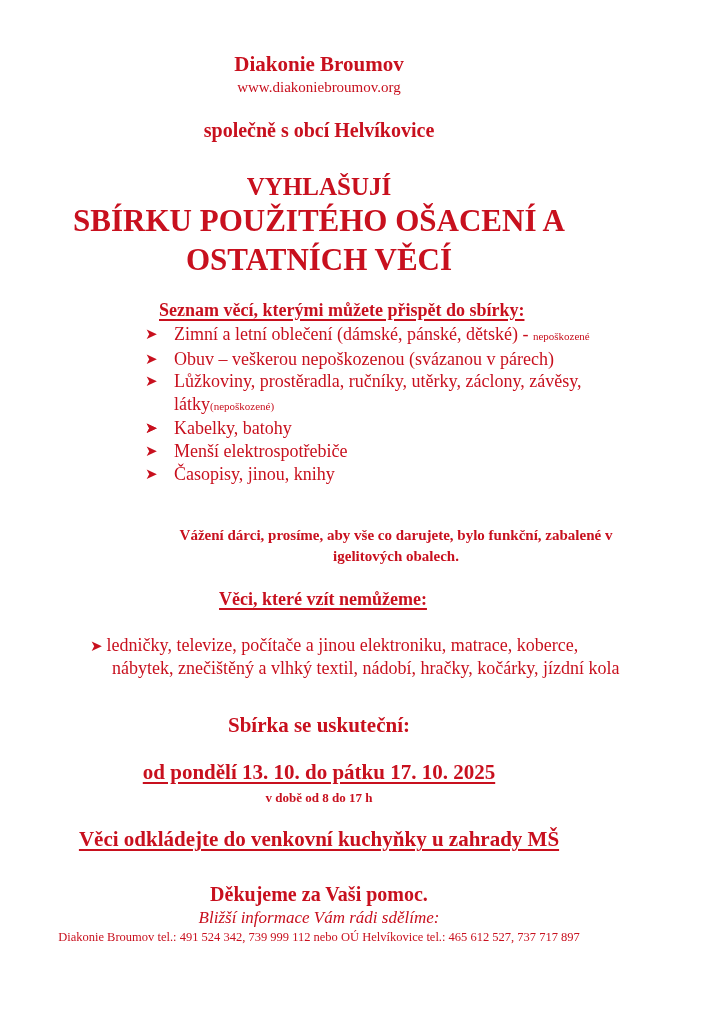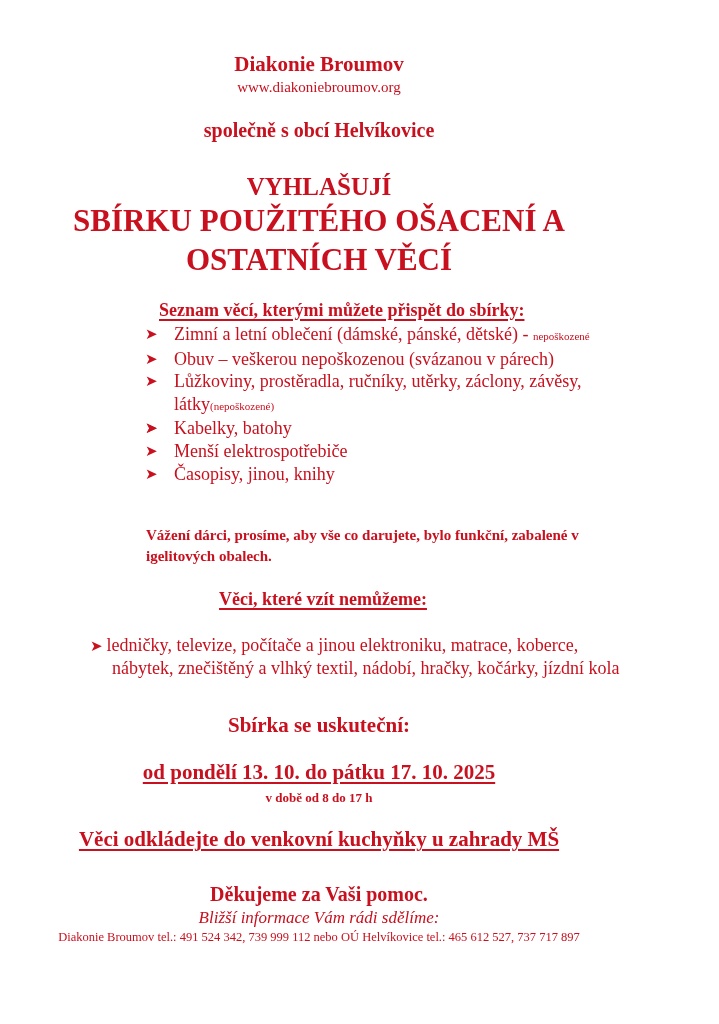--- a/index.html
+++ b/index.html
@@ -1,21 +1,21 @@
 <!DOCTYPE html>
 <html><head>
 <meta charset="utf-8">
 <style>
   html, body { margin: 0; padding: 0; background: #ffffff; }
   body {
     width: 719px; height: 1024px; position: relative; overflow: hidden;
     font-family: "Liberation Serif", "DejaVu Serif", serif;
     color: #c8101e;
   }
-  .abs { position: absolute; }
+  .abs { position: absolute; text-align: center; }
   .center { left: 0; width: 638px; text-align: center; }
   .bold { font-weight: bold; }
   .u { text-decoration: underline; text-decoration-thickness: 2px; text-underline-offset: 3px; }
 
   #org-name { top: 52px; font-size: 21px; }
   #org-url { top: 79px; font-size: 15px; }
   #partner { top: 119px; font-size: 20px; font-family: Liberation Serif, serif; }
   #announce { top: 173px; font-size: 25px; }
   #title-1 { top: 203px; font-size: 31px; }
   #title-2 { top: 242px; font-size: 31px; }

